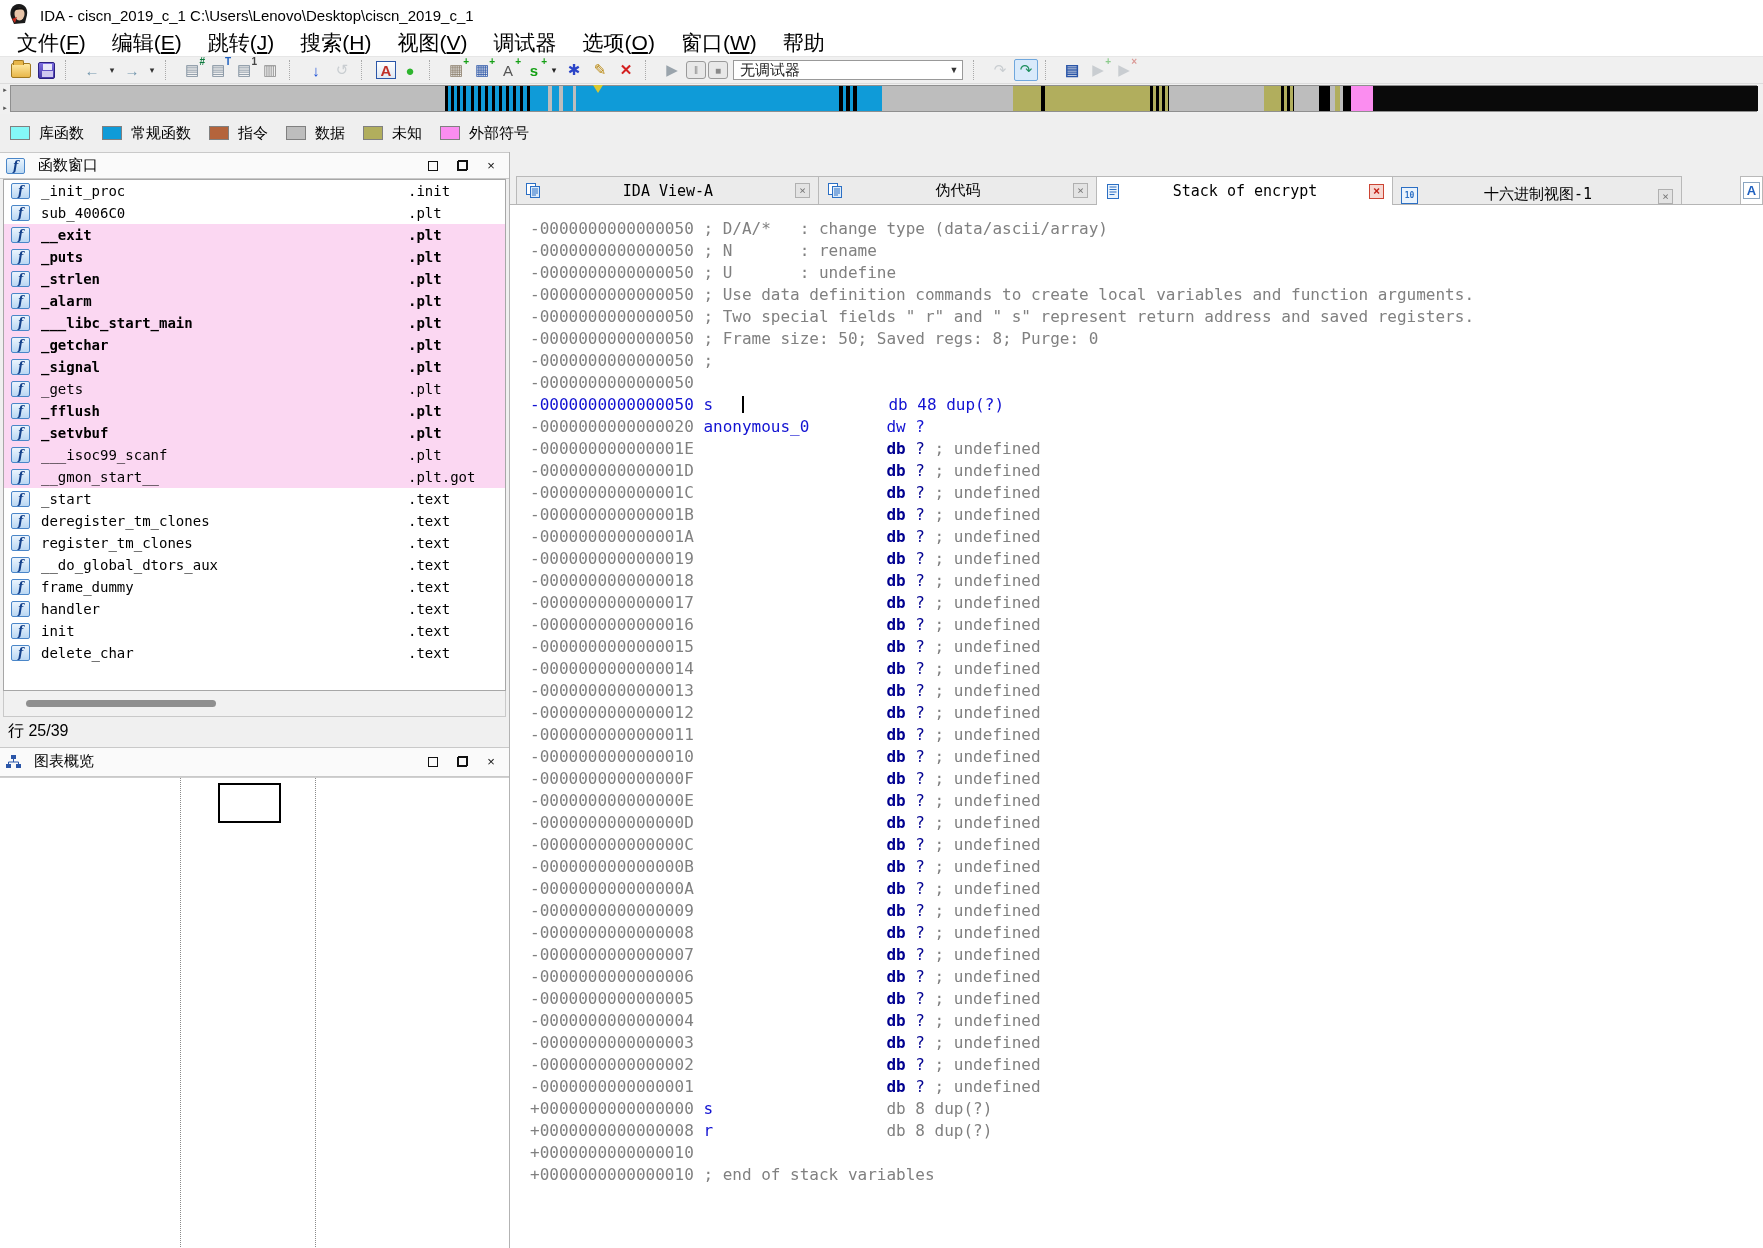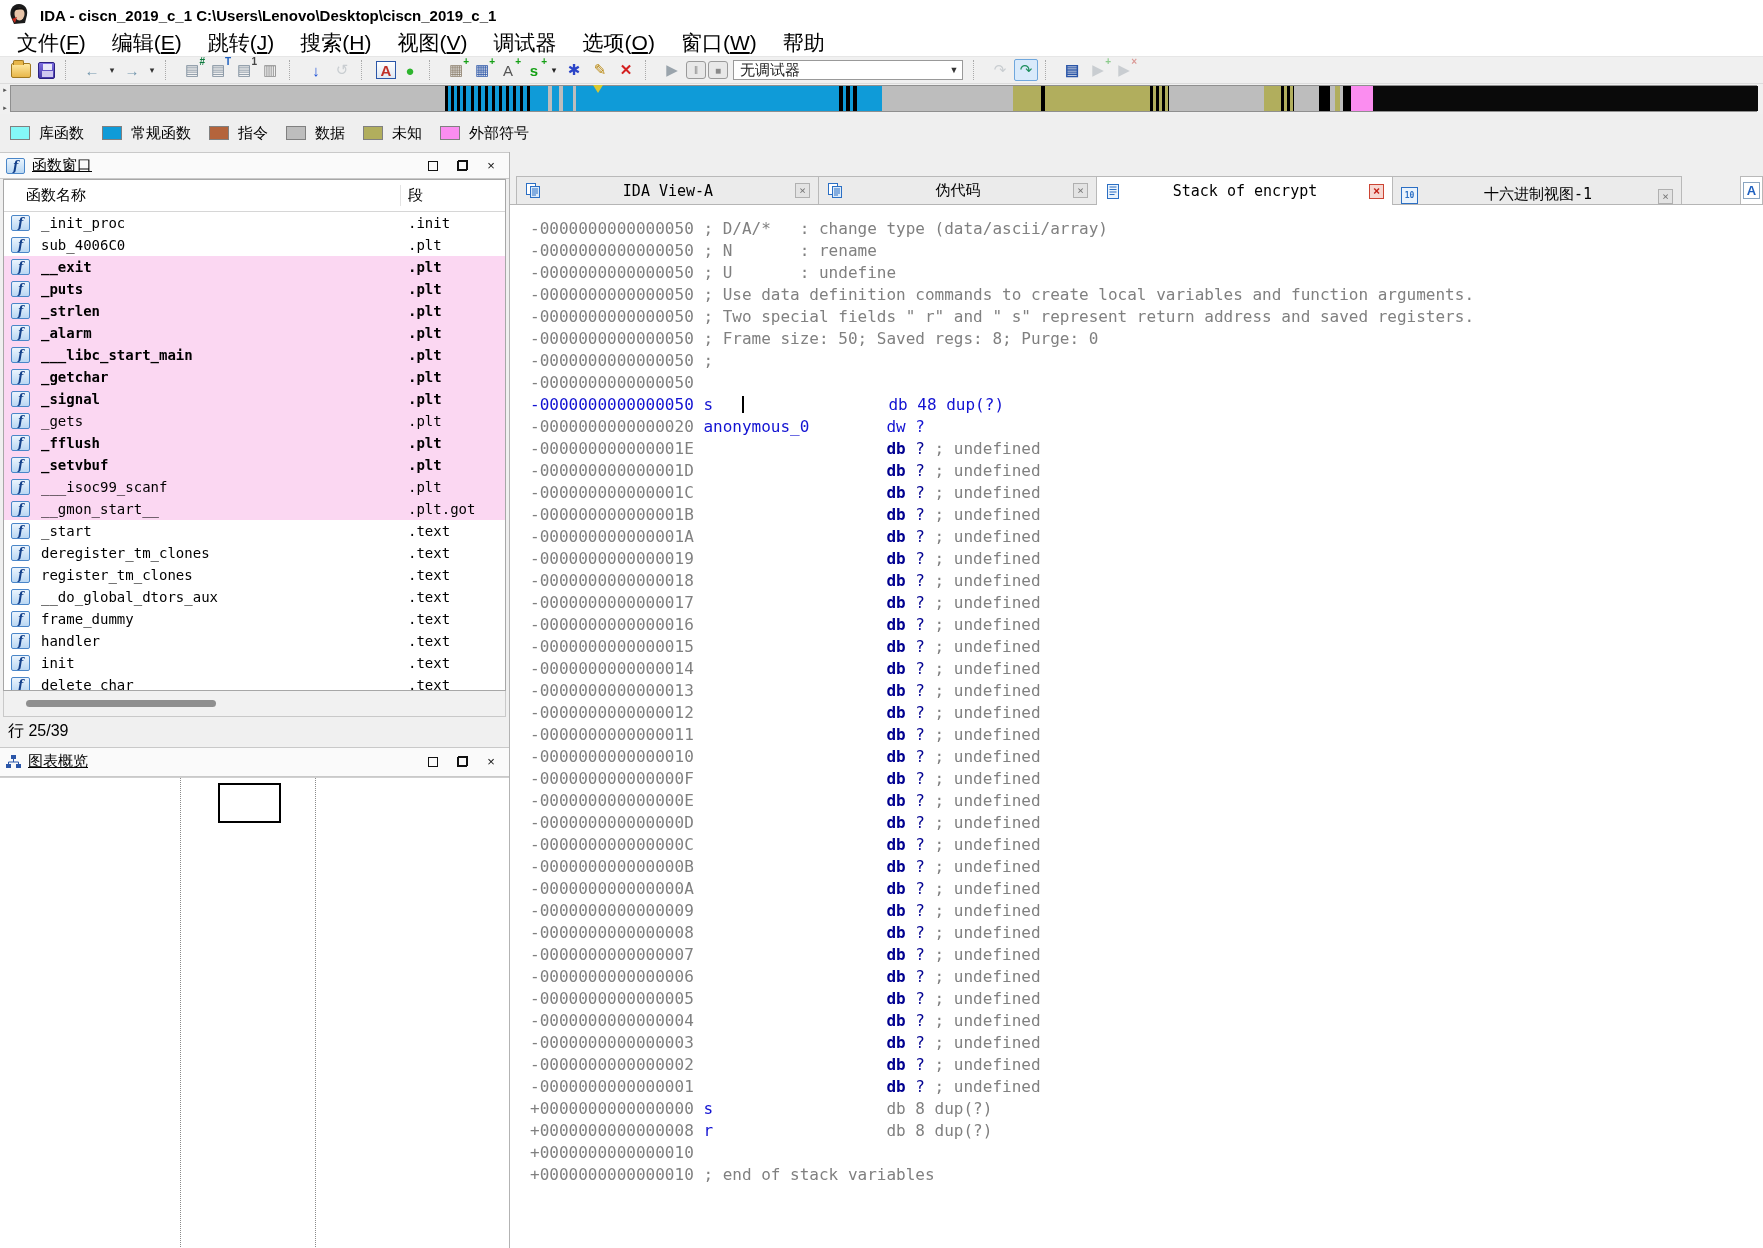--- a/index.html
+++ b/index.html
@@ -2,21 +2,21 @@
 <html><head>
 <meta charset="utf-8">
 <style>
   * { margin:0; padding:0; box-sizing:border-box; }
   html,body { background:#fff; }
   .screen { position:relative; width:1763px; height:1248px; background:#fff; overflow:hidden;
             font-family:"Liberation Sans",sans-serif; color:#000; }
 
   
   .titlebar { height:30px; display:flex; align-items:center; padding-left:8px; gap:10px; background:#fff; }
-  .title-text { font-size:15px;font-weight:bold; }
+  .title-text { font-size:15px; }
 
   
   .menubar { height:26px; display:flex; align-items:center; padding-left:4px; background:#fff; }
   .menu-item { padding:2px 13px; font-size:21px; cursor:default; }
   .menu-item u { text-decoration:underline; }
 
   
   .toolbar { height:28px; background:#f0f0f0; border-top:1px solid #e6e6e6; border-bottom:1px solid #dcdcdc;
              display:flex; align-items:center; padding-left:8px; }
   .tbtn { position:relative; min-width:24px; height:22px; display:flex; align-items:center; justify-content:center;
@@ -51,21 +51,21 @@
   .leg-swatch { width:20px; height:14px; border:1px solid #808080; margin-right:9px; }
   .leg-label { font-size:15px; }
 
   
   .main { display:flex; height:1135px; }
   .left-col { width:510px; display:flex; flex-direction:column; border-right:1px solid #b3b3b3; background:#f0f0f0; }
   .right-col { flex:1; display:flex; flex-direction:column; min-width:0; }
 
   .panel-header { height:27px; background:#fafafa; border-top:1px solid #c9c9c9; border-bottom:1px solid #c9c9c9;
                   display:flex; align-items:center; padding:0 8px 0 6px; }
-  .panel-title { font-size:15px; margin-left:7px; flex:1;text-decoration:underline; }
+  .panel-title { font-size:15px; margin-left:13px; flex:1; }
   .win-btns { display:flex; align-items:center; gap:17px; margin-right:4px; }
   .wb { width:12px; height:12px; display:flex; align-items:center; justify-content:center; color:#111; font-size:13px; }
   .wb-max { width:10px; height:10px; border:1.5px solid #111; }
   .wb-restore { position:relative; width:11px; height:11px; }
   .wb-restore::before { content:""; position:absolute; left:0; bottom:0; width:8px; height:8px; border:1.2px solid #111; background:#fafafa; }
   .wb-restore::after { content:""; position:absolute; right:0; top:0; width:8px; height:8px; border:1.2px solid #111; }
 
   .f-ico { width:19px; height:16px; flex:none; background:linear-gradient(#eaf4fd,#b9d7f3); border:1px solid #4a86c8; border-radius:2px;
            color:#123f8a; font:italic bold 12px "DejaVu Serif",serif; display:flex; align-items:center; justify-content:center; }
 
@@ -267,25 +267,20 @@
               <span class="wb-max"></span>
             </span>
           <span class="wb">
               <span class="wb-restore"></span>
             </span>
           <span class="wb">×</span>
         </span>
       </div>
 
       <div class="list-wrap">
-        <div class="col-header">
-          <span class="col-name">函数名称</span>
-          <span class="col-div"></span>
-          <span class="col-seg">段</span>
-        </div>
         <div class="rows">
             <div class="frow">
               <span class="f-ico">f</span>
               <span class="nm">_init_proc</span>
               <span class="sg">.init</span>
             </div>
             <div class="frow">
               <span class="f-ico">f</span>
               <span class="nm">sub_4006C0</span>
               <span class="sg">.plt</span>

